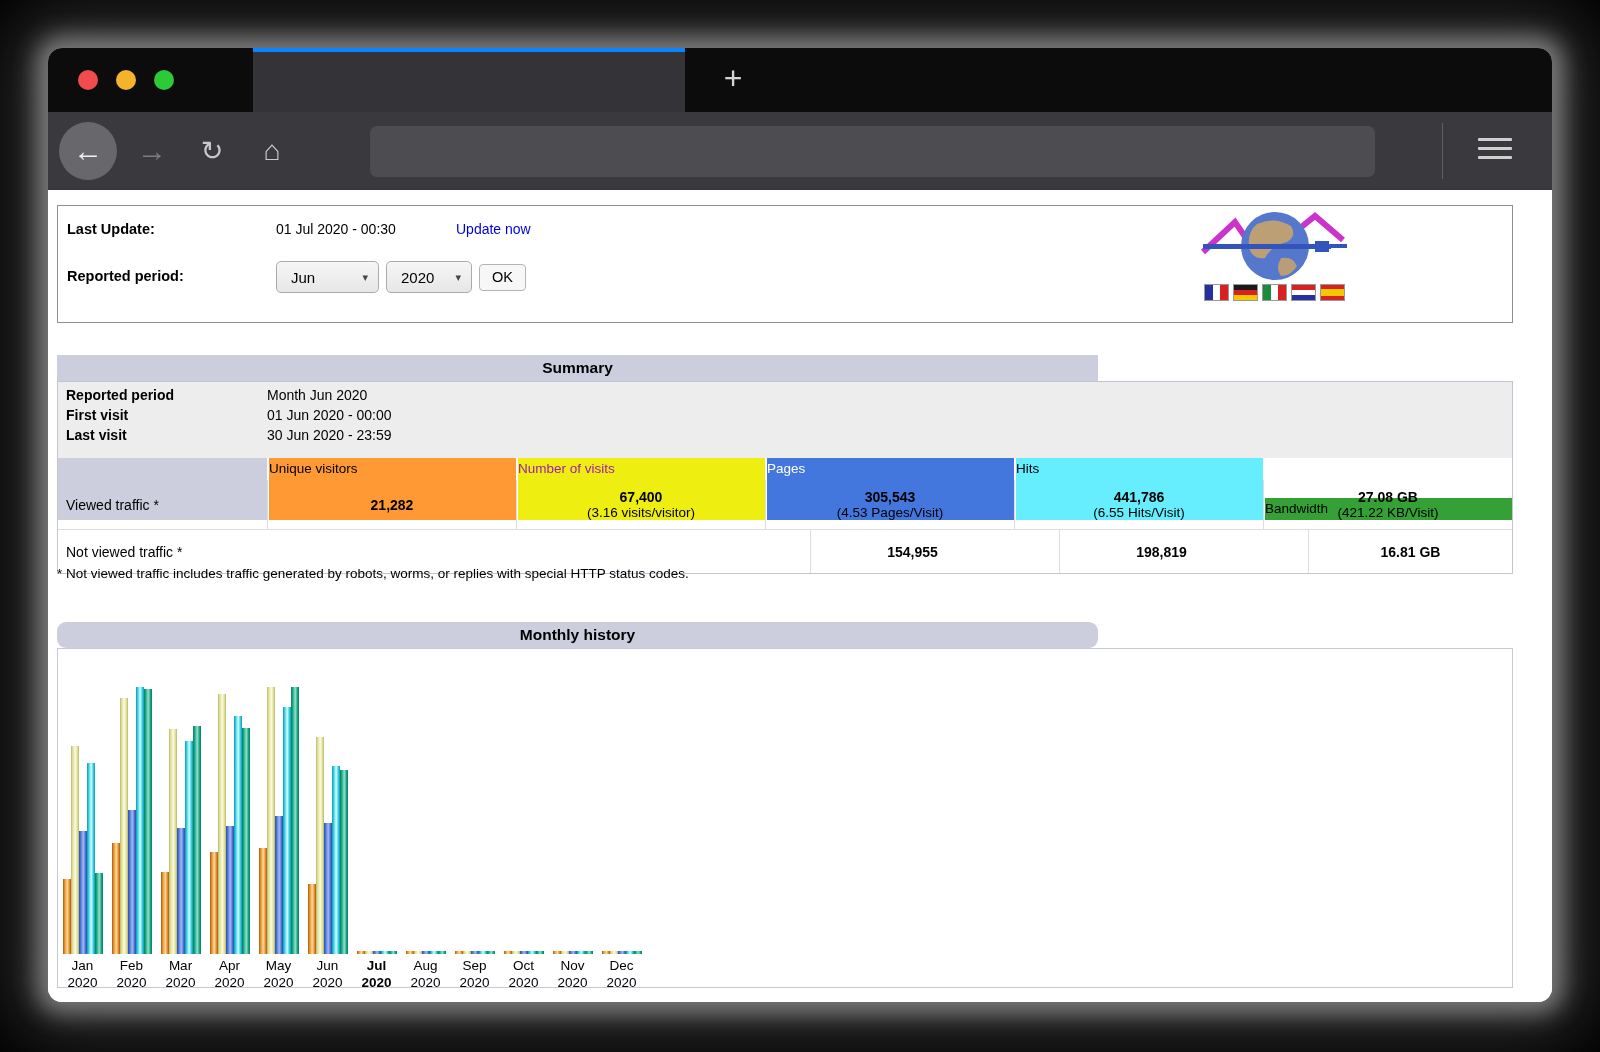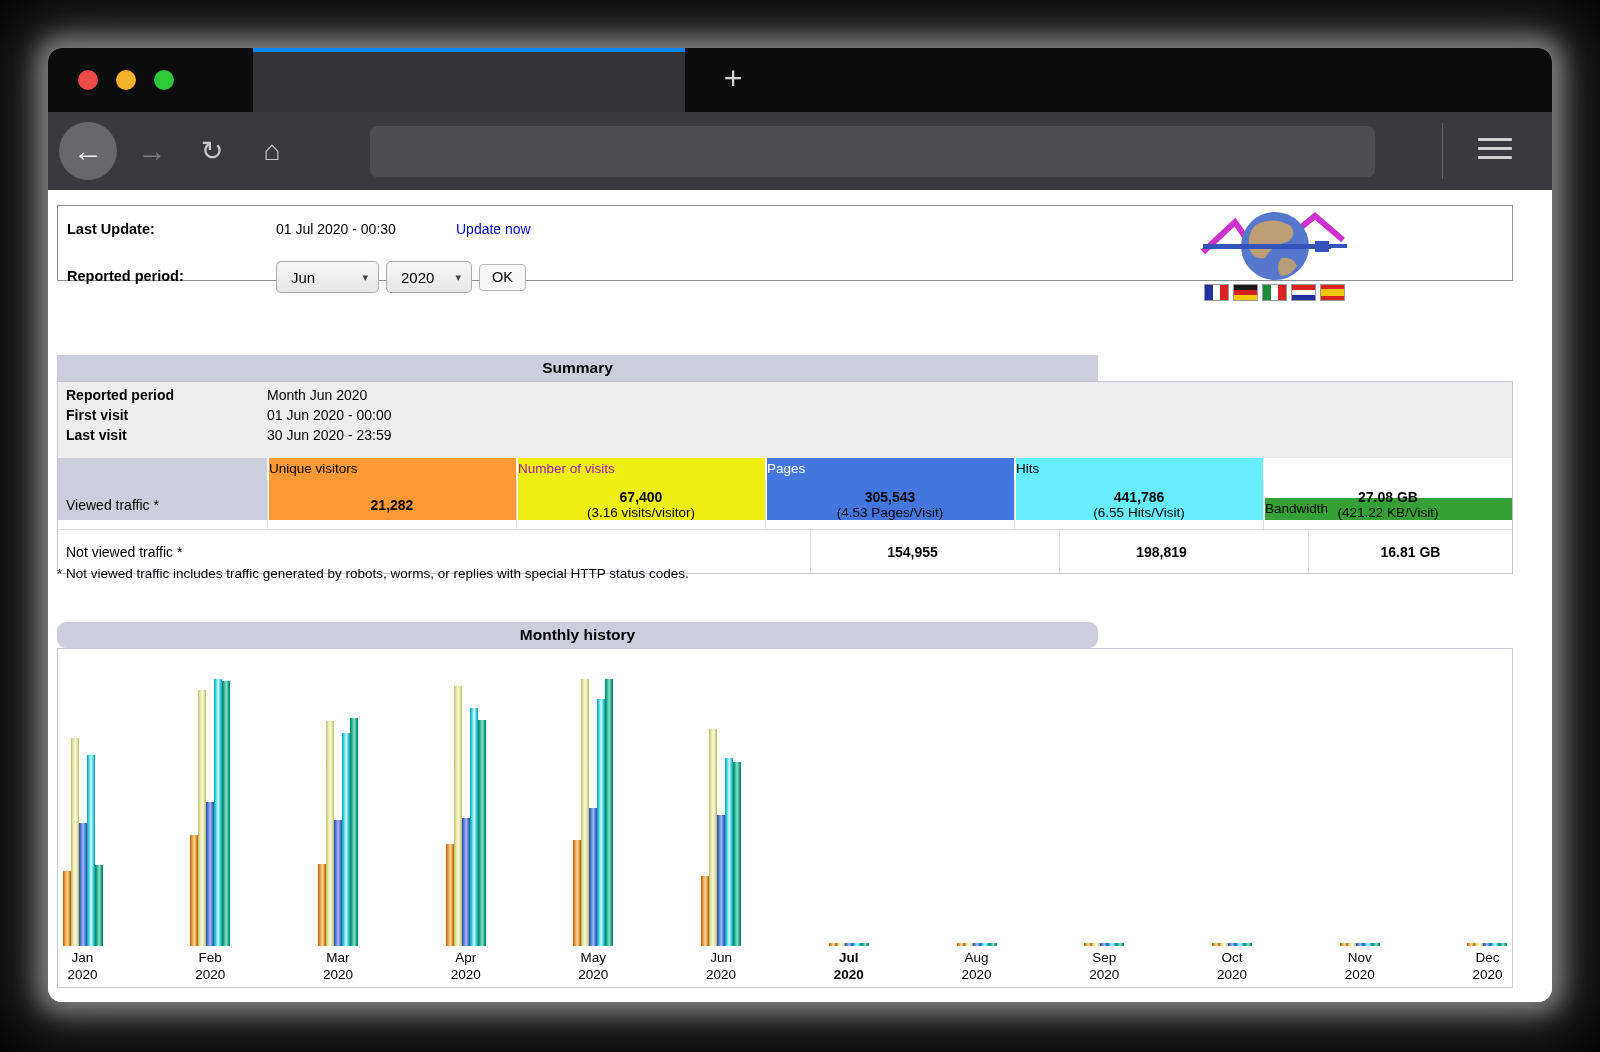--- a/index.html
+++ b/index.html
@@ -32,21 +32,21 @@
   .home { left:200px; width:48px; color:#c9c9c9; font-size:28px; }
   .urlbar { position:absolute; left:322px; top:14px; width:1005px; height:51px; border-radius:7px;
             background:#4c4c51; border:none; outline:none; color:#eee; font-size:15px; padding:0 14px; }
   .toolbar-sep { position:absolute; left:1394px; top:11px; width:1px; height:56px; background:#606064; }
   .hamburger { position:absolute; left:1430px; top:26px; width:34px; display:flex; flex-direction:column; gap:6px; }
   .hamburger div { height:3px; background:#d0d0d0; border-radius:1px; }
 
   
   .content { position:relative; width:1504px; height:812px; background:#fff; font-size:14px; }
 
-  .topbox { position:absolute; left:9px; top:15px; width:1456px; height:76px; border:1px solid #8f8f8f; background:#fff; }
+  .topbox { position:absolute; left:9px; top:15px; width:1456px; height:118px; border:1px solid #8f8f8f; background:#fff; }
   .lu-label { position:absolute; left:9px; top:15px; font-weight:bold; font-size:14.5px; }
   .lu-value { position:absolute; left:218px; top:15px; }
   .update-link { position:absolute; left:398px; top:15px; color:#0000dd; cursor:pointer; }
   .rp-label { position:absolute; left:9px; top:62px; font-weight:bold; font-size:14.5px; }
   .select { position:absolute; top:55px; height:32px; background:linear-gradient(#f6f6f6,#e7e7e7);
             border:1px solid #ababab; border-radius:5px; display:flex; align-items:center;
             padding:0 10px 0 14px; font-size:15px; cursor:pointer; }
   .select .chev { margin-left:auto; font-size:11px; color:#444; padding-left:12px; }
   .sel-month { left:218px; width:103px; }
   .sel-year  { left:328px; width:86px; }
@@ -80,21 +80,21 @@
   .row-lbl { padding-left:8px; }
   .vcell { text-align:center; border-left:1px solid #dcdce4; align-self:stretch;
            display:flex; flex-direction:column; justify-content:center; }
   .vcell .v { font-weight:bold; }
   .vcell .sv { font-size:13.5px; }
   .span2 { grid-column: span 2; }
 
   .footnote { position:absolute; left:9px; top:376px; font-size:13.5px; }
 
   .chart-box { position:absolute; left:9px; top:458px; width:1456px; height:340px; border:1px solid #c8c8d8; background:#fff; }
-  .chart { display:flex; justify-content:space-between; padding-top:6px; }
+  .chart { display:flex; justify-content:flex-start; padding-top:14px; }
   .month-col { width:49px; display:flex; flex-direction:column; }
   .bars { height:291px; display:flex; align-items:flex-end; justify-content:center; }
   .bar { width:8px; }
   .bar-s0 { background:linear-gradient(90deg,#a05a14,#e08a28 18%,#ffc476 45%,#ffd699 55%,#e08a28 82%,#a05a14); }
   .bar-s1 { background:linear-gradient(90deg,#b5b56b,#dcdc96 18%,#f4f4ca 45%,#fafad8 55%,#dcdc96 82%,#b5b56b); }
   .bar-s2 { background:linear-gradient(90deg,#2b4fa8,#4470d4 18%,#8fa8ec 45%,#a0b4f0 55%,#4470d4 82%,#2b4fa8); }
   .bar-s3 { background:linear-gradient(90deg,#0e9aae,#30c8dc 18%,#aff2fa 45%,#c8f8ff 55%,#30c8dc 82%,#0e9aae); }
   .bar-s4 { background:linear-gradient(90deg,#0b7a60,#16a080 18%,#6fd4b8 45%,#8adec6 55%,#16a080 82%,#0b7a60); }
   .month-label { height:46px; text-align:center; font-size:13.5px; line-height:17px; padding-top:3px; }
   .month-label.bold { font-weight:bold; }

